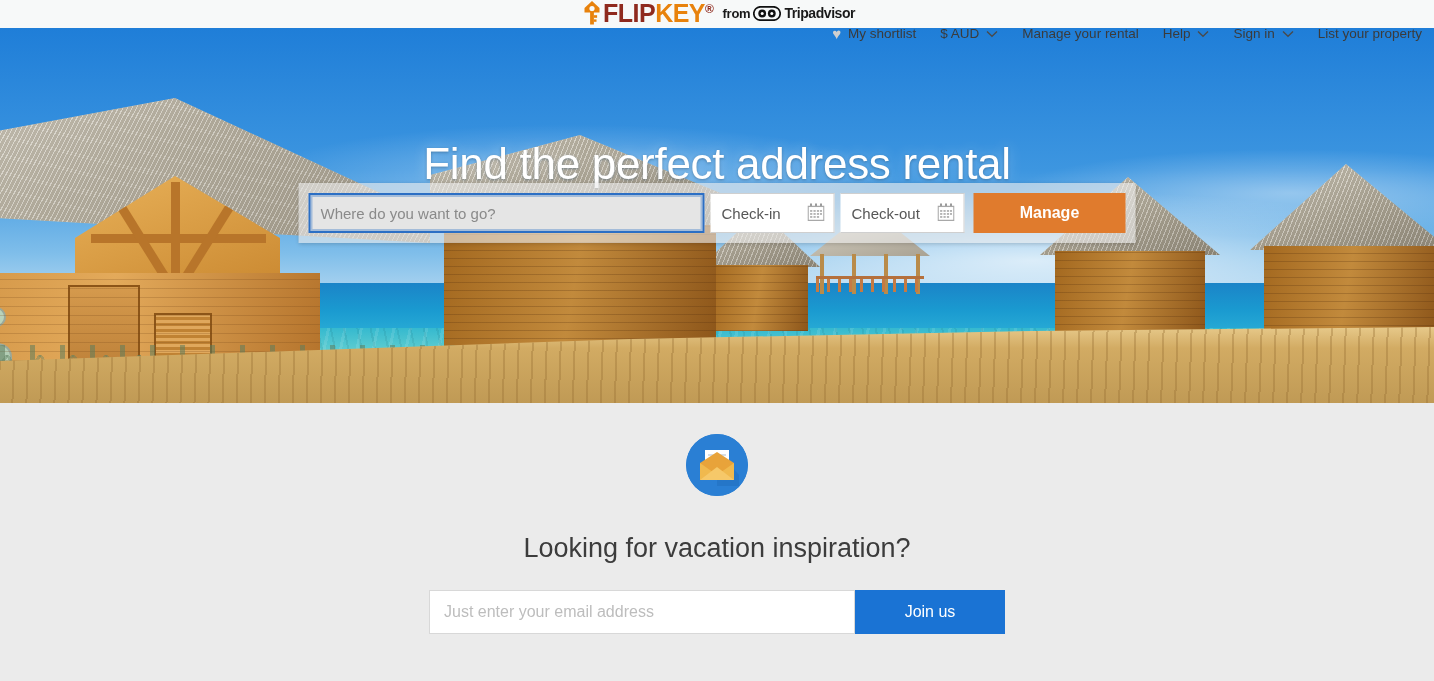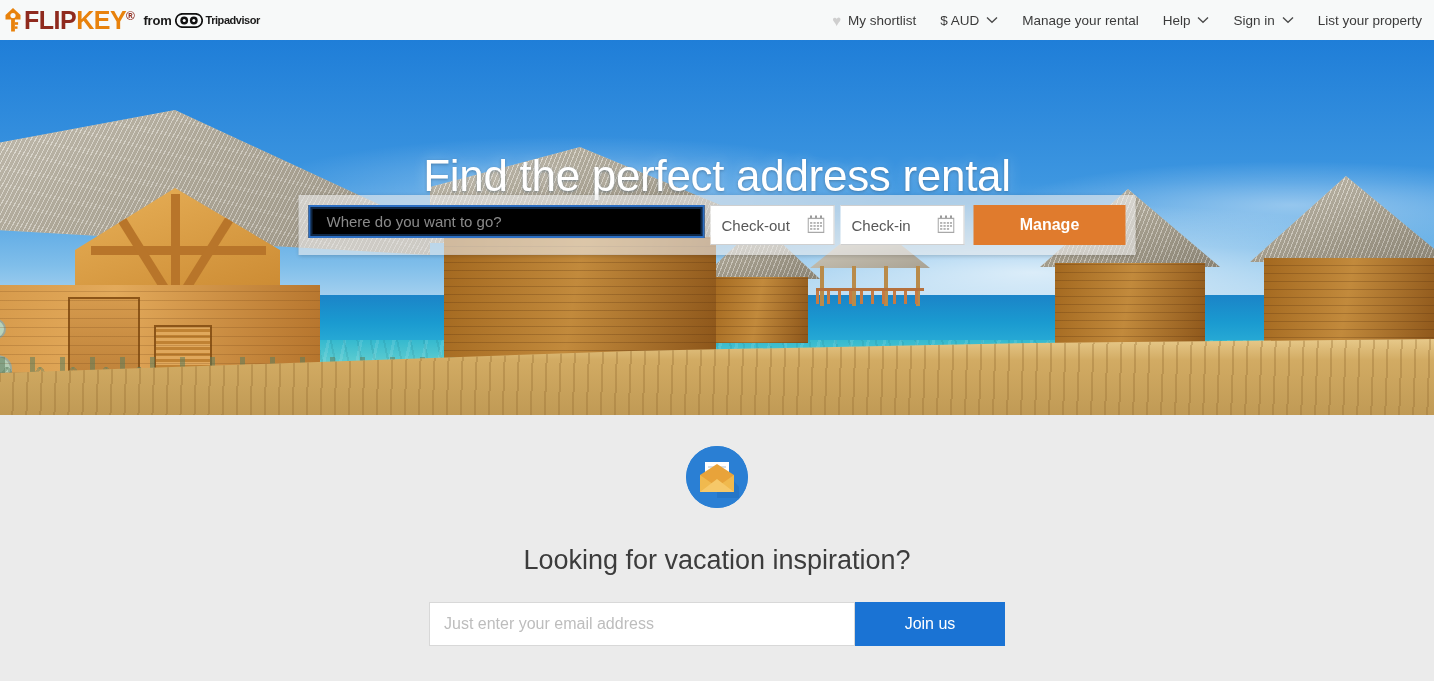--- a/index.html
+++ b/index.html
@@ -8,38 +8,38 @@
   body {
     width:1434px; height:681px;
     font-family:"Liberation Sans", sans-serif;
     background:#ebebeb;
     overflow:hidden;
     -webkit-font-smoothing:antialiased;
   }
 
   
   .header {
-    height:40px; width:100%;
+    height:28px; width:100%;
     background:#f7f9f9;
     display:flex; align-items:center;
-    position:relative; z-index:40;
+    position:relative; z-index:40;flex-direction:column;
   }
   .logo-wrap { display:flex; align-items:center; padding-left:4px; }
   .key-icon { width:18px; height:26px; position:relative; flex:0 0 auto; margin-right:2px; }
   .logo-text {
     font-size:25px; font-weight:bold; letter-spacing:-0.5px;
     line-height:1; position:relative; white-space:nowrap;
   }
   .logo-flip { color:#8f2a1e; }
   .logo-key  { color:#e8820c; }
   .logo-star { color:#8f2a1e; font-size:12px; vertical-align:super; }
   .ta-wrap { display:flex; align-items:center; margin-left:9px; color:#1a1a1a; }
   .ta-from { font-size:13px; font-weight:bold; letter-spacing:-0.2px; }
   .ta-owl { margin:0 3px; display:flex; }
-  .ta-name { font-size:11px; font-weight:bold; letter-spacing:-0.45px; }
+  .ta-name { font-size:14px; font-weight:bold; letter-spacing:-0.45px; }
 
   .nav { margin-left:auto; display:flex; align-items:center; padding-right:12px; }
   .nav-item {
     display:flex; align-items:center;
     font-size:13.5px; color:#3b3b3b;
     margin-left:24px; cursor:pointer; white-space:nowrap;
   }
   .nav-item:first-child { margin-left:0; }
   .heart-icon { color:#cfcfcf; font-size:15px; margin-right:7px; line-height:1; }
   .chev { margin-left:7px; display:inline-flex; }
@@ -176,27 +176,27 @@
   
   .search-shell {
     position:absolute; left:50%; transform:translateX(-50%);
     top:155px; z-index:15;
     background:rgba(236,236,236,.62);
     padding:10px;
     box-shadow:0 1px 4px rgba(0,0,0,.18);
   }
   .search-row { display:flex; align-items:stretch; height:40px; }
   .dest-field {
-    width:396px; height:33px;
-    background:#000000;
+    width:396px; height:40px;
+    background:#e5e5e5;
     border:2px solid #2c6fc4;
     outline:2px solid rgba(44,111,196,.35);
     outline-offset:-4px;
     font-size:15px; color:#787878;
-    padding:0 16px;
+    padding:0 10px;
     font-family:inherit;
   }
   .dest-field::placeholder { color:#8a8a8a; opacity:1; }
   .date-field {
     width:124px; background:#fff; border:1px solid #cfcfcf;
     border-left:none;
     display:flex; align-items:center; justify-content:space-between;
     padding:0 9px 0 11px; margin-left:6px;
     font-size:15px; color:#575757; cursor:pointer;
   }
@@ -367,20 +367,45 @@
   <div class="walk"></div>
 
   <h1 class="hero-title">Find the perfect address rental</h1>
 
   <div class="search-shell">
     <div class="search-row">
 
       <input class="dest-field" type="text" placeholder="Where do you want to go?" style="">
 
       <div class="date-field">
+        <span>Check-in</span>
+        <span class="cal-icon">
+          <svg width="17" height="18" viewBox="0 0 17 18">
+            <rect x="2.5" y="0.5" width="2" height="3.5" fill="#9a9a9a"></rect>
+            <rect x="7.5" y="0.5" width="2" height="3.5" fill="#9a9a9a"></rect>
+            <rect x="12.5" y="0.5" width="2" height="3.5" fill="#9a9a9a"></rect>
+            <rect x="0.6" y="3.4" width="15.8" height="14" fill="#fff" stroke="#a8a8a8" stroke-width="1.3"></rect>
+            <g fill="#b4b4b4">
+              <rect x="2.6" y="7" width="2.2" height="1.9"></rect>
+                <rect x="6" y="7" width="2.2" height="1.9"></rect>
+              <rect x="9.4" y="7" width="2.2" height="1.9"></rect>
+                <rect x="12.5" y="7" width="2" height="1.9"></rect>
+              <rect x="2.6" y="10" width="2.2" height="1.9"></rect>
+                <rect x="6" y="10" width="2.2" height="1.9"></rect>
+              <rect x="9.4" y="10" width="2.2" height="1.9"></rect>
+                <rect x="12.5" y="10" width="2" height="1.9"></rect>
+              <rect x="2.6" y="13" width="2.2" height="1.9"></rect>
+                <rect x="6" y="13" width="2.2" height="1.9"></rect>
+              <rect x="9.4" y="13" width="2.2" height="1.9"></rect>
+            </g>
+          </svg>
+        </span>
+      </div>
+
+      <div class="date-field">
         <span>Check-out</span>
         <span class="cal-icon">
           <svg width="17" height="18" viewBox="0 0 17 18">
             <rect x="2.5" y="0.5" width="2" height="3.5" fill="#9a9a9a"></rect>
             <rect x="7.5" y="0.5" width="2" height="3.5" fill="#9a9a9a"></rect>
             <rect x="12.5" y="0.5" width="2" height="3.5" fill="#9a9a9a"></rect>
             <rect x="0.6" y="3.4" width="15.8" height="14" fill="#fff" stroke="#a8a8a8" stroke-width="1.3"></rect>
             <g fill="#b4b4b4">
               <rect x="2.6" y="7" width="2.2" height="1.9"></rect>
                 <rect x="6" y="7" width="2.2" height="1.9"></rect>
@@ -391,45 +416,20 @@
               <rect x="9.4" y="10" width="2.2" height="1.9"></rect>
                 <rect x="12.5" y="10" width="2" height="1.9"></rect>
               <rect x="2.6" y="13" width="2.2" height="1.9"></rect>
                 <rect x="6" y="13" width="2.2" height="1.9"></rect>
               <rect x="9.4" y="13" width="2.2" height="1.9"></rect>
             </g>
           </svg>
         </span>
       </div>
 
-      <div class="date-field">
-        <span>Check-in</span>
-        <span class="cal-icon">
-          <svg width="17" height="18" viewBox="0 0 17 18">
-            <rect x="2.5" y="0.5" width="2" height="3.5" fill="#9a9a9a"></rect>
-            <rect x="7.5" y="0.5" width="2" height="3.5" fill="#9a9a9a"></rect>
-            <rect x="12.5" y="0.5" width="2" height="3.5" fill="#9a9a9a"></rect>
-            <rect x="0.6" y="3.4" width="15.8" height="14" fill="#fff" stroke="#a8a8a8" stroke-width="1.3"></rect>
-            <g fill="#b4b4b4">
-              <rect x="2.6" y="7" width="2.2" height="1.9"></rect>
-                <rect x="6" y="7" width="2.2" height="1.9"></rect>
-              <rect x="9.4" y="7" width="2.2" height="1.9"></rect>
-                <rect x="12.5" y="7" width="2" height="1.9"></rect>
-              <rect x="2.6" y="10" width="2.2" height="1.9"></rect>
-                <rect x="6" y="10" width="2.2" height="1.9"></rect>
-              <rect x="9.4" y="10" width="2.2" height="1.9"></rect>
-                <rect x="12.5" y="10" width="2" height="1.9"></rect>
-              <rect x="2.6" y="13" width="2.2" height="1.9"></rect>
-                <rect x="6" y="13" width="2.2" height="1.9"></rect>
-              <rect x="9.4" y="13" width="2.2" height="1.9"></rect>
-            </g>
-          </svg>
-        </span>
-      </div>
-
       <button class="search-btn">Manage</button>
     </div>
   </div>
 </div>
 
 <div class="news">
 
   <div class="mail-badge">
     <svg width="62" height="62" viewBox="0 0 62 62">
       <circle cx="31" cy="31" r="31" fill="#2a7fd4"></circle>

